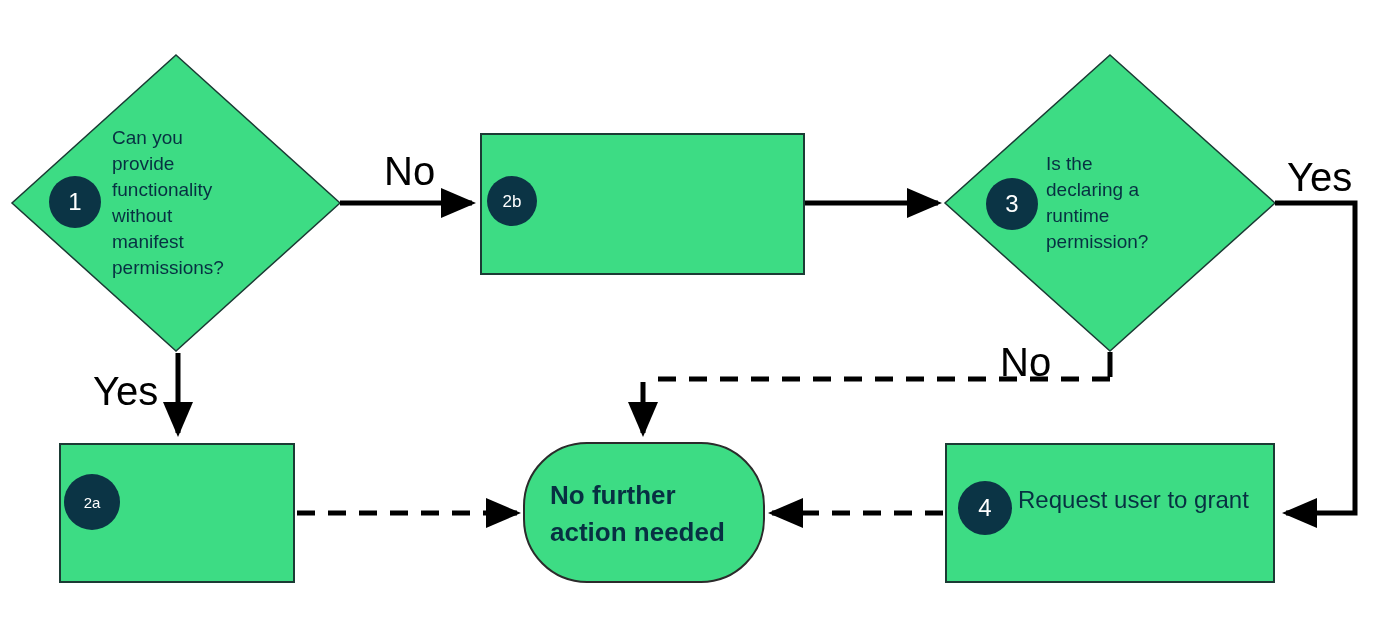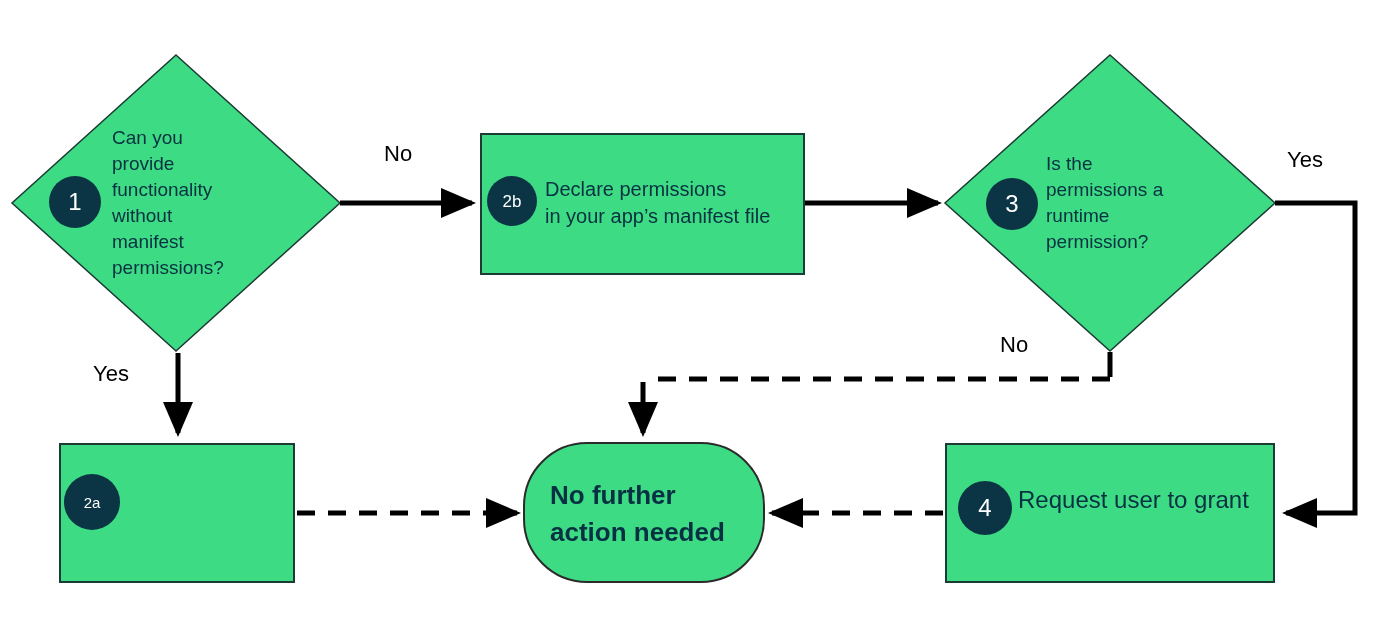--- a/index.html
+++ b/index.html
@@ -59,23 +59,24 @@
   #text-2b { left: 545px; top: 176px; width: 255px; font-size: 20px; line-height: 27px; }
   #text-2a { left: 126px; top: 474px; width: 140px; }
   #text-4  { left: 1018px; top: 486px; width: 250px; font-size: 24px; line-height: 27px; }
   #text-end {
     left: 550px; top: 477px; width: 185px;
     font-size: 26px; line-height: 37px; font-weight: 700;
   }
   .edge-label {
     position: absolute;
     color: #000000;
-    font-size: 22px;
+    font-size: 40px;
     line-height: 1;
     white-space: nowrap;
+    margin-top: 8px;
   }
   #label-no-top    { left: 384px;  top: 143px; }
   #label-yes-right { left: 1287px; top: 149px; }
   #label-yes-left  { left: 93px;   top: 363px; }
   #label-no-mid    { left: 1000px; top: 334px; }
 </style>
 </head>
 <body>
 
 <div id="canvas">
@@ -122,27 +123,23 @@
   </div>
   <div class="badge" id="badge-4">
     <span>4</span>
   </div>
 
   <div class="node-text" id="text-1">
     <span class="b">Can you provide functionality</span>
     <span>without manifest permissions?</span>
   </div>
 
-  <div class="node-text" id="text-2b">
-    <div class="bold-line">Declare permissions</div>
-    <div>in your app’s manifest file</div>
-  </div>
 
   <div class="node-text" id="text-3">
-    <span>Is the permissions a</span>
+    <span>Is the declaring a</span>
     <span class="b">runtime permission?</span>
   </div>
 
 
   <div class="node-text" id="text-4">
     <div class="bold-line">Request user to grant</div>
   </div>
 
   <div class="node-text" id="text-end">No further action needed</div>
 

